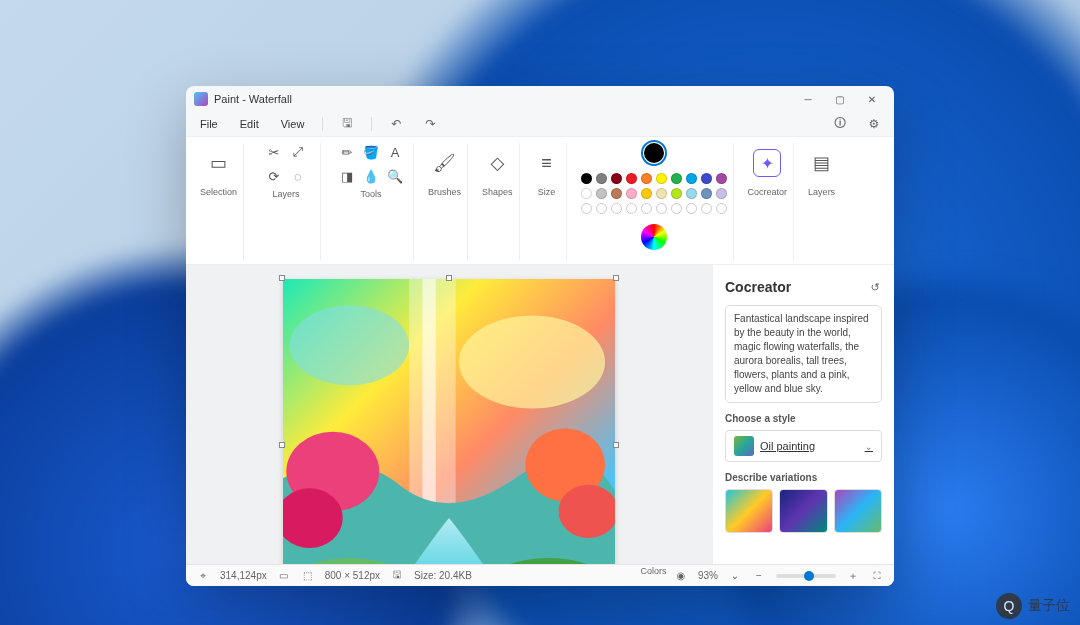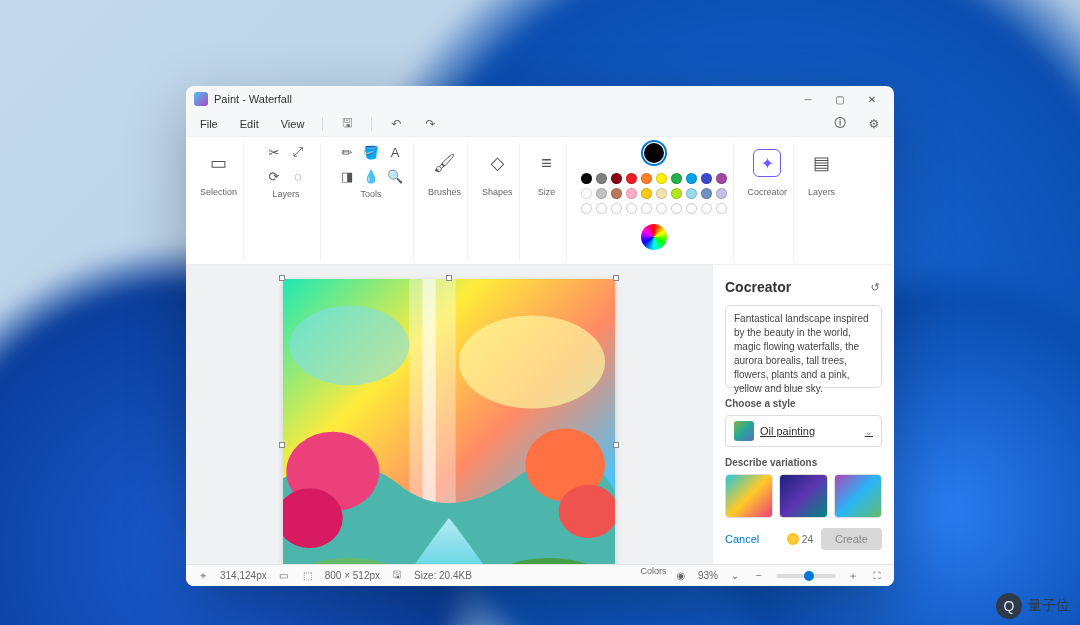--- a/index.html
+++ b/index.html
@@ -249,28 +249,20 @@
         <div class="style-thumb"></div>
         <span>Oil painting</span>
         <span class="chev">⌄</span>
       </div>
       <div class="side-sub">Describe variations</div>
       <div class="variations">
         <div class="vthumb" style="background:linear-gradient(135deg,#26c6da,#ffca28,#ec407a)"></div>
         <div class="vthumb" style="background:linear-gradient(135deg,#1a237e,#5e35b1,#00897b)"></div>
         <div class="vthumb" style="background:linear-gradient(135deg,#ab47bc,#29b6f6,#66bb6a)"></div>
       </div>
-      <div class="side-foot">
-        <span class="cancel">Cancel</span>
-        <span class="credits">
-          <span class="coin"></span>
-          <span>24</span>
-        </span>
-        <button class="create">Create</button>
-      </div>
     </div>
   </div>
 
   <div class="statusbar">
     <span class="sbicon">⌖</span>
     <span>314,124px</span>
     <span class="sbicon">▭</span>
     <span class="sbicon">⬚</span>
     <span>800 × 512px</span>
     <span class="sbicon">🖫</span>

